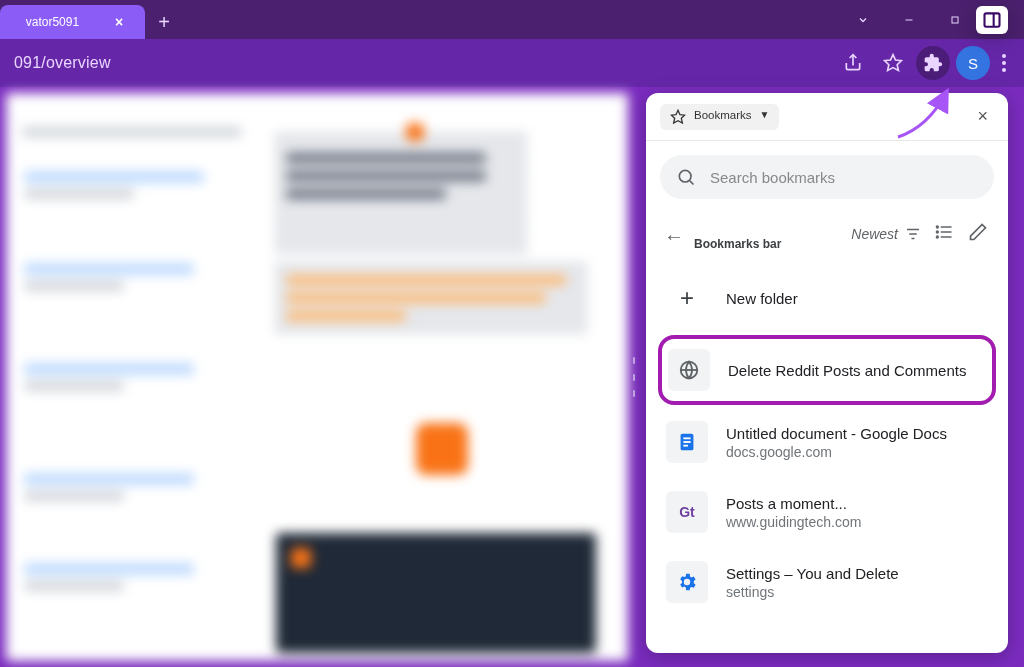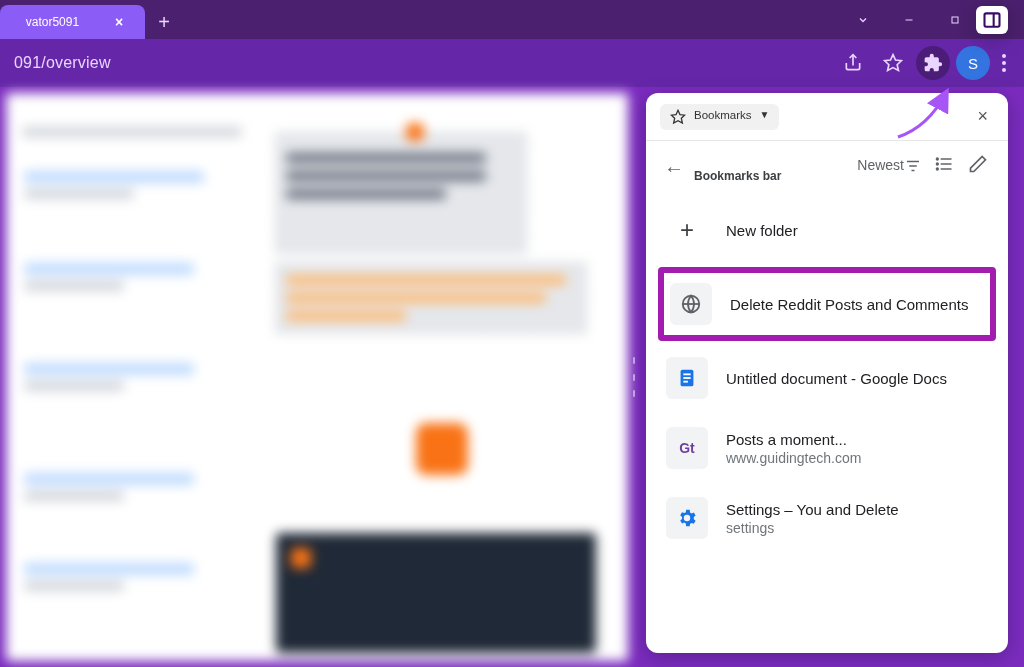--- a/index.html
+++ b/index.html
@@ -123,37 +123,37 @@
   .search input{ border:none; background:transparent; outline:none; font-size:15px; color:#5f6368; flex:1;}
   .search input::placeholder{color:#888;}
 
   .sub-hdr{
     display:flex; align-items:center; padding:8px 18px; gap:10px;
     color:#3c4043;
   }
   .sub-hdr .back{ font-size:20px; color:#5f6368; cursor:pointer; line-height:1;}
   .sub-hdr .title{ font-weight:600; font-size:12px;margin-top:20px; }
   .sub-hdr .spacer{flex:1;}
-  .sort-chip{ display:flex; align-items:flex-start; font-size:14px; color:#5f6368;}
+  .sort-chip{ display:flex; align-items:center; gap:6px; font-size:14px; color:#5f6368;font-style:italic;}
   .sort-chip svg{width:18px;height:18px;}
   .tool-icon{ color:#5f6368; padding:2px;}
   .tool-icon svg{width:20px;height:20px;}
 
   .list{
     display:flex; flex-direction:column;
     padding: 6px 12px;
     gap:4px;
   }
   .row{
     display:flex; align-items:center; gap:18px;
     padding:10px 6px;
     border-radius:8px;
     border:2px solid transparent;
   }
-  .row.hl{ border:6px solid #a21caf; border-radius:4px; }
+  .row.hl{ border:4px solid #a21caf; border-radius:16px; }
   .favicon-box{
     width:42px; height:42px; border-radius:6px;
     background:#f1f3f4;
     display:flex; align-items:center; justify-content:center;
     color:#5f6368;
     flex-shrink:0;
   }
   .favicon-box svg{width:22px;height:22px;}
   .favicon-box.plus{ font-size:24px; color:#3c4043; background:#fff; border:none;}
   .favicon-box.doc-ico{ color:#1a73e8; }
@@ -289,20 +289,27 @@
       <div class="hdr-chip">
         <svg viewBox="0 0 24 24" fill="none" stroke="currentColor" stroke-width="2">
             <polygon points="12 2 15 8.5 22 9.3 17 14 18.5 21 12 17.5 5.5 21 7 14 2 9.3 9 8.5 12 2"></polygon>
           </svg>
         <span>Bookmarks</span>
         <span class="caret">▼</span>
       </div>
       <div class="close">×</div>
     </div>
 
+    <div class="search">
+      <svg viewBox="0 0 24 24" fill="none" stroke="currentColor" stroke-width="2">
+          <circle cx="11" cy="11" r="7"></circle>
+          <line x1="21" y1="21" x2="16.65" y2="16.65"></line>
+        </svg>
+      <input placeholder="Search bookmarks" style="">
+    </div>
 
     <div class="sub-hdr">
       <span class="back">←</span>
       <span class="title">Bookmarks bar</span>
       <span class="spacer"></span>
       <span class="sort-chip">
         <span>Newest</span>
         <svg viewBox="0 0 24 24" fill="none" stroke="currentColor" stroke-width="2">
             <line x1="4" y1="6" x2="20" y2="6"></line>
             <line x1="7" y1="12" x2="17" y2="12"></line>
@@ -352,20 +359,21 @@
         <div class="favicon-box doc-ico">
           <svg viewBox="0 0 24 24" fill="currentColor">
               <rect x="5" y="3" width="14" height="18" rx="2"></rect>
               <rect x="8" y="7" width="8" height="2" fill="#fff"></rect>
               <rect x="8" y="11" width="8" height="2" fill="#fff"></rect>
               <rect x="8" y="15" width="5" height="2" fill="#fff"></rect>
             </svg>
         </div>
         <div class="row-text">
           <span class="row-title">Untitled document - Google Docs</span>
+          <span class="row-sub">docs.google.com</span>
         </div>
       </div>
 
       <div class="row">
         <div class="favicon-box gt-ico">Gt</div>
         <div class="row-text">
           <span class="row-title">Posts a moment...</span>
           <span class="row-sub">www.guidingtech.com</span>
         </div>
       </div>

